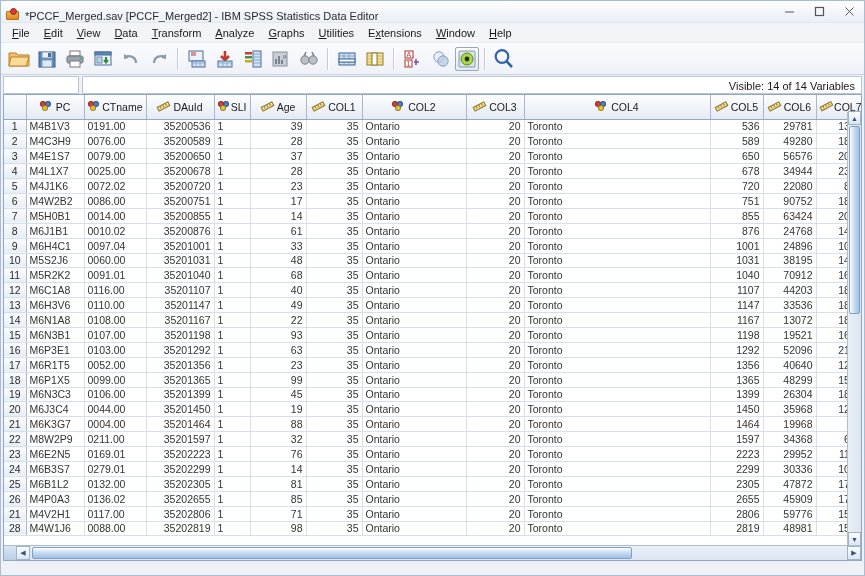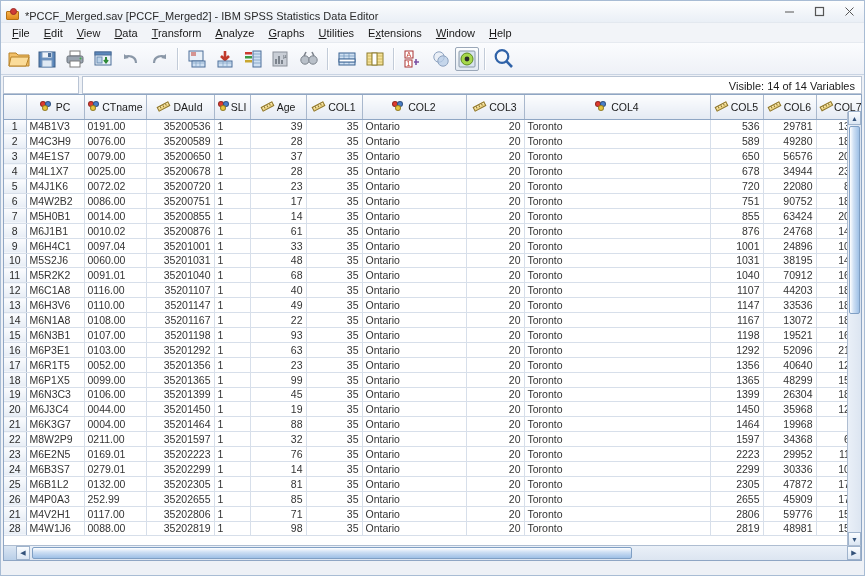--- a/index.html
+++ b/index.html
@@ -1028,21 +1028,21 @@
               <td class="txt">Ontario</td>
               <td class="num">20</td>
               <td class="txt">Toronto</td>
               <td class="num">2305</td>
               <td class="num">47872</td>
               <td class="num">1757</td>
             </tr>
             <tr>
               <td class="rownum">26</td>
               <td class="txt">M4P0A3</td>
-              <td class="txt">252.99</td>
+              <td class="txt">0136.02</td>
               <td class="num">35202655</td>
               <td class="txt">1</td>
               <td class="num">85</td>
               <td class="num">35</td>
               <td class="txt">Ontario</td>
               <td class="num">20</td>
               <td class="txt">Toronto</td>
               <td class="num">2655</td>
               <td class="num">45909</td>
               <td class="num">1782</td>

